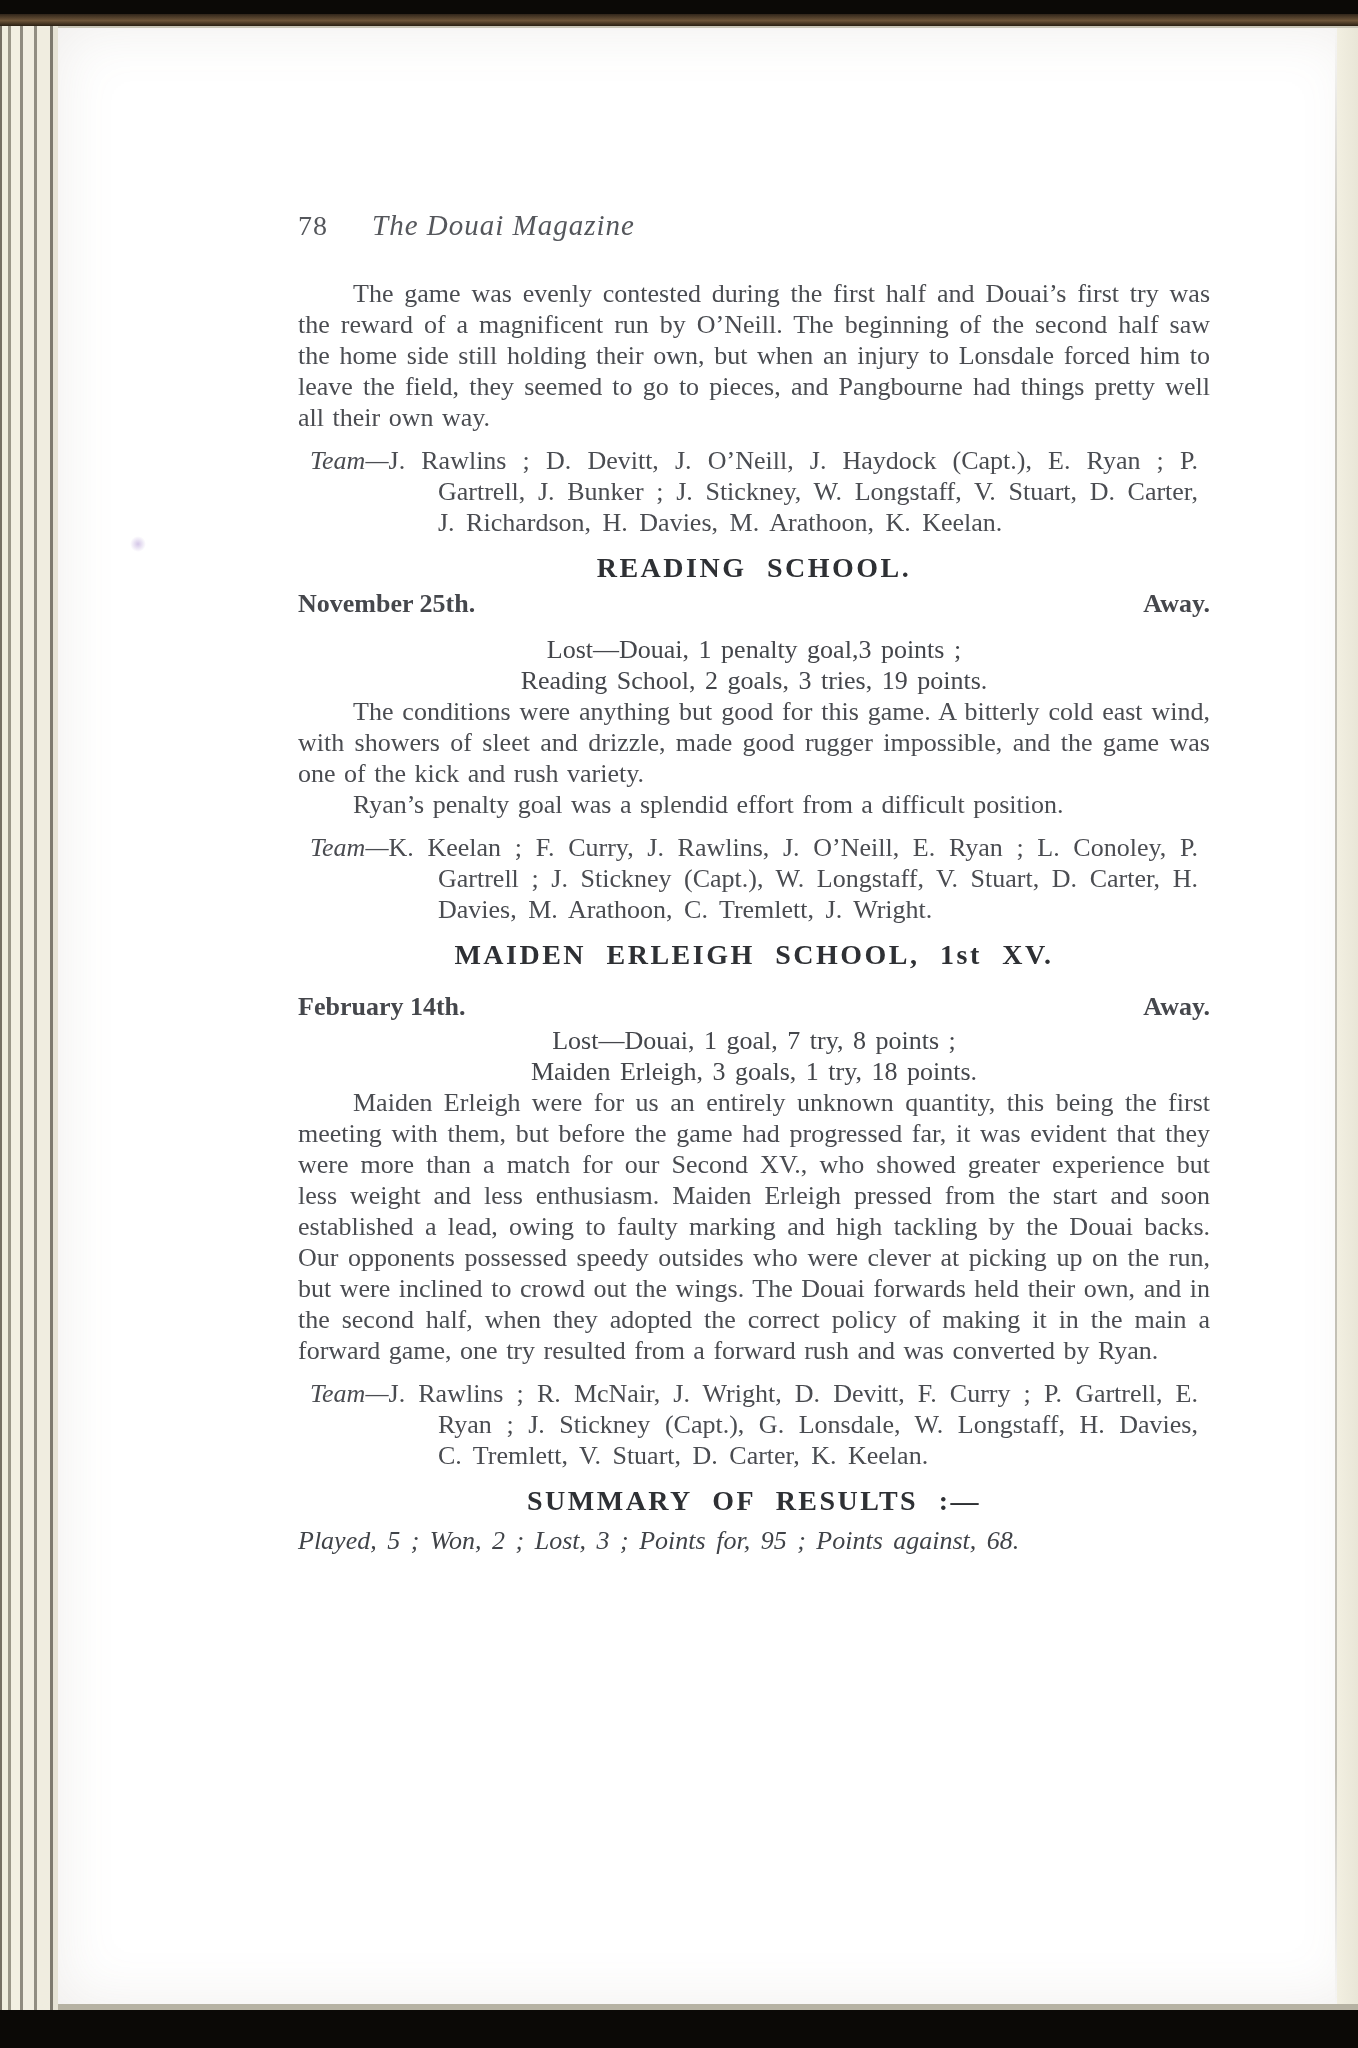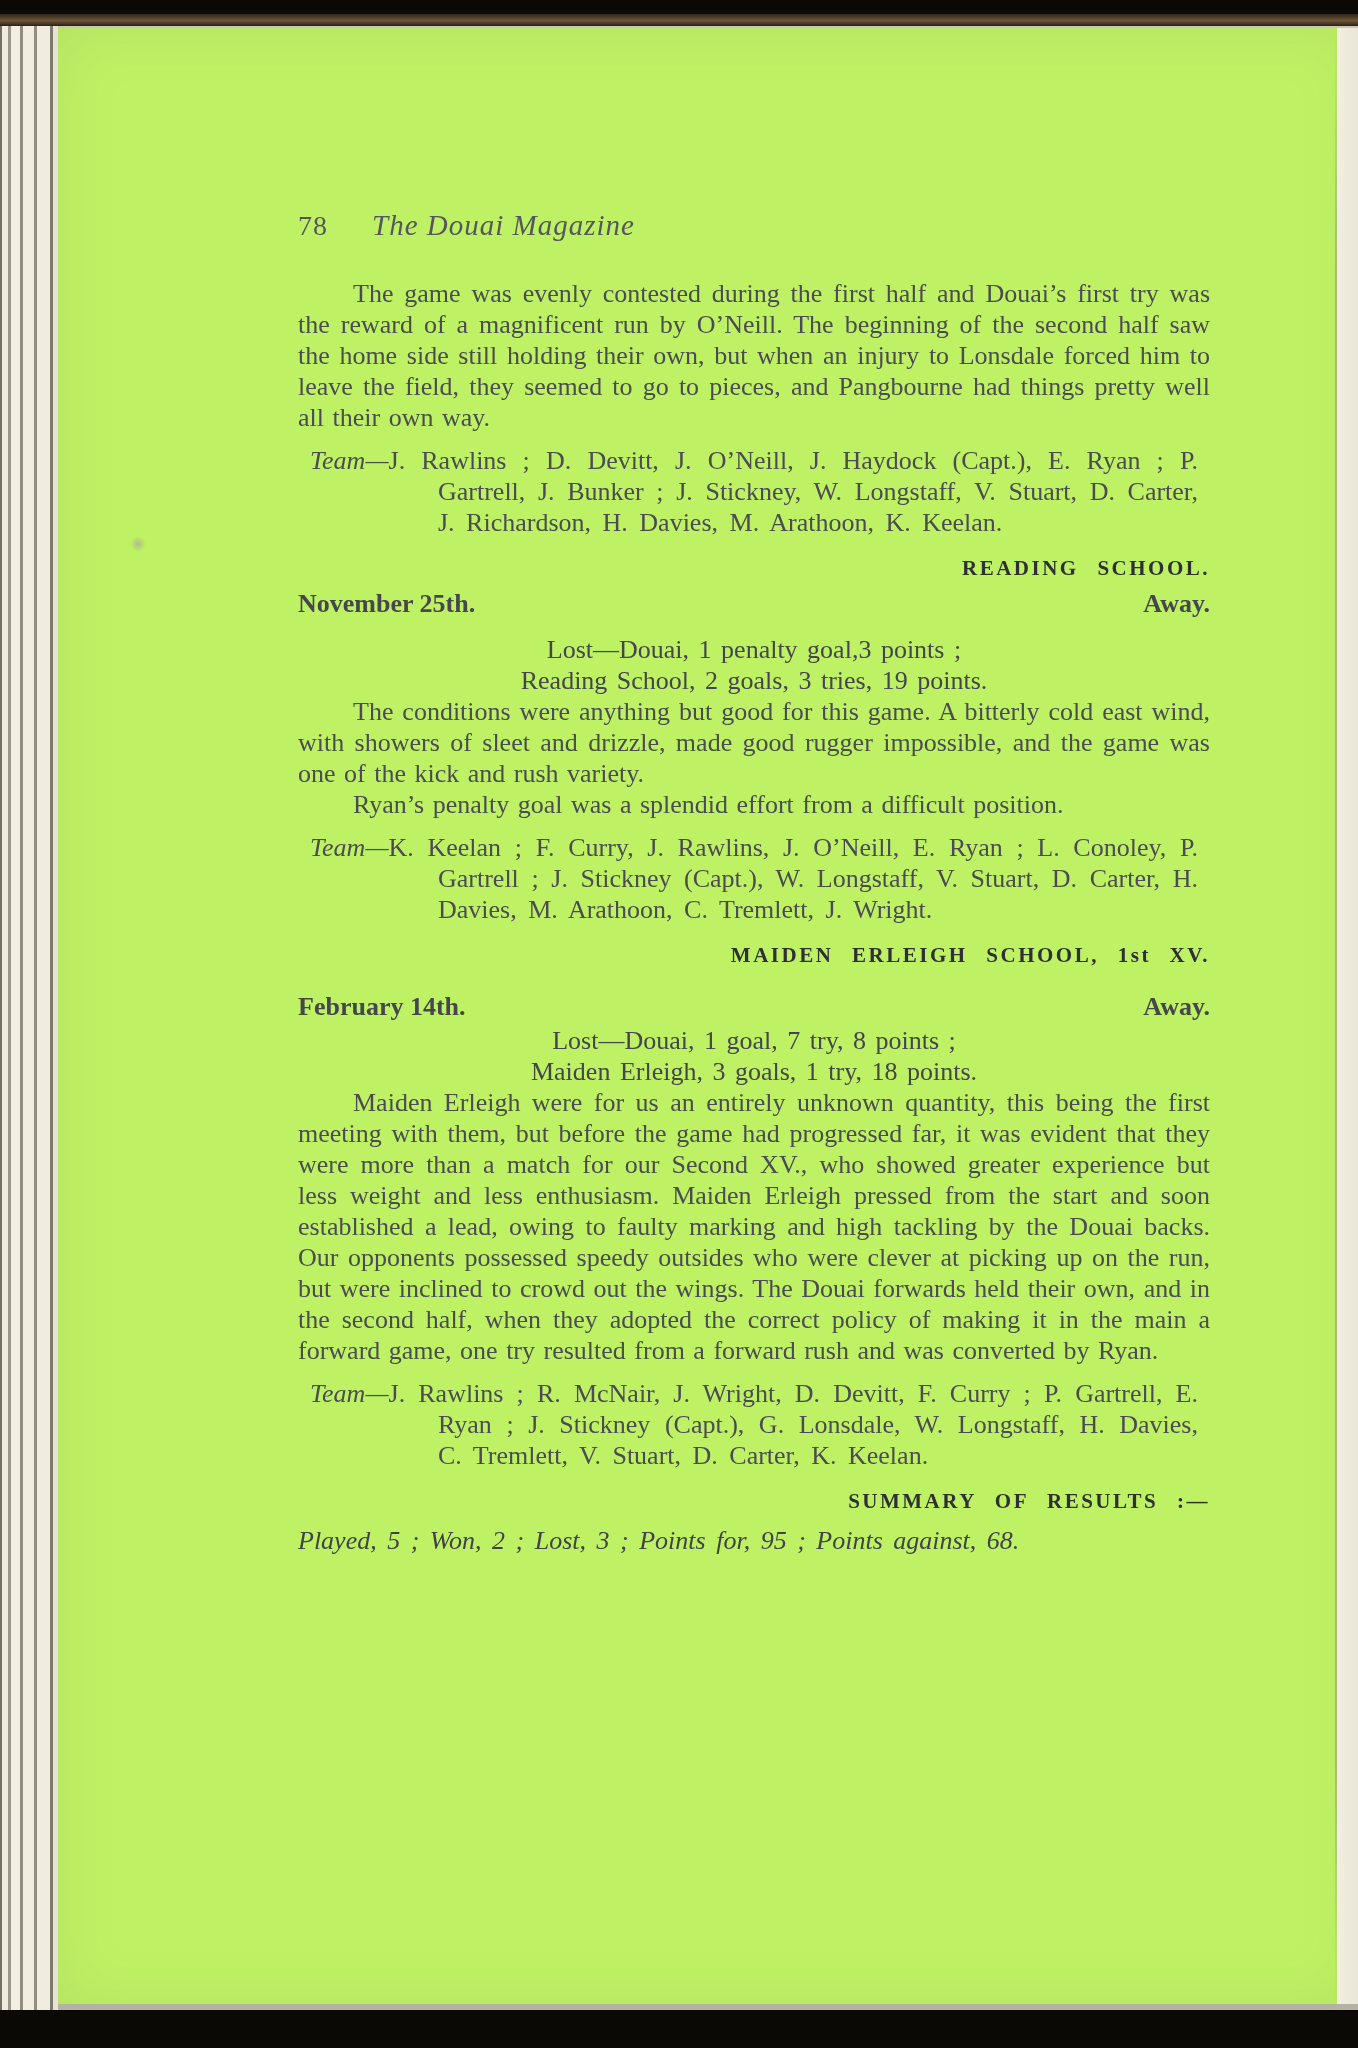--- a/index.html
+++ b/index.html
@@ -28,21 +28,21 @@
       #928e82 34px 37px, #f0ede0 37px 50px,
       #7e7a6e 50px 53px, #e6e3d5 53px 58px);
   }
   
   .page {
     position: absolute; left: 58px; top: 26px; width: 1300px; height: 1978px;
     background:
       radial-gradient(ellipse at 52% 40%, rgba(255,255,255,0.25), rgba(0,0,0,0) 70%),
       linear-gradient(90deg, rgba(90,85,70,0.18) 0, rgba(0,0,0,0) 55px),
       linear-gradient(180deg, #e9e6d8 0, #edead e0 2%, #edeadd 100%);
-    background-color: #bef264;
+    background-color: #ffffff;
     border-top: 2px solid #c9c6b8;
     box-shadow: inset 0 0 60px rgba(120,110,90,0.12);
   }
   
   .fore-edge-line {
     position: absolute; left: 1277px; top: 0; width: 2px; height: 1978px;
     background: linear-gradient(180deg, rgba(150,145,125,0.0), rgba(150,145,125,0.55) 12%, rgba(150,145,125,0.55) 88%, rgba(150,145,125,0.0));
   }
   .fore-edge-strip {
     position: absolute; left: 1279px; top: 0; width: 21px; height: 1978px;
@@ -83,22 +83,22 @@
   p.first-par { margin-top: 32px; }
 
   p.team-block {
     margin: 12px; text-align: justify;
     padding-left: 128px; text-indent: -128px;
     word-spacing: 5px;
   }
   .team-label { font-style: italic; word-spacing: 0; }
 
   h2.section-heading {
-    margin: 0; text-align: right;
-    font-size: 21px; line-height: 36px; font-weight: bold;
+    margin: 0; text-align: center;
+    font-size: 28px; line-height: 36px; font-weight: bold;
     letter-spacing: 2.5px; word-spacing: 11px;
     color: #2e3034;
   }
   .date-row {
     display: flex; justify-content: space-between;
     height: 32px; line-height: 32px;
     color: #45474c;
     font-weight: bold;
   }
   .score-line {

